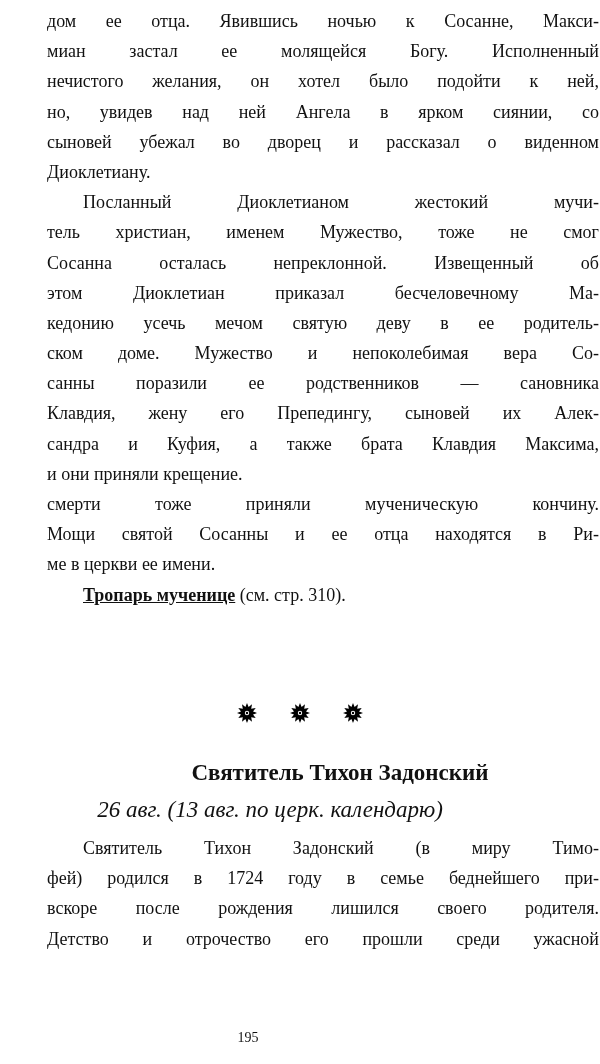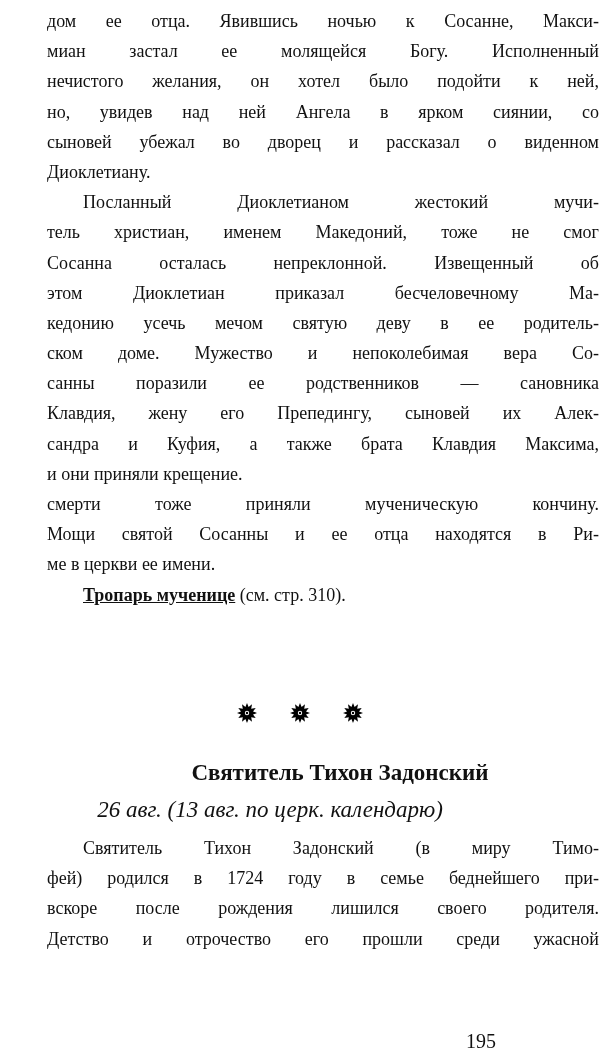--- a/index.html
+++ b/index.html
@@ -7,34 +7,34 @@
   .page { position: absolute; left: 25px; top: 6px; width: 552px; font-family: "Liberation Serif", "DejaVu Serif", serif; font-size: 18px; line-height: 30.2px; margin-left: 22px; }
   .line { display: block; white-space: nowrap; text-align: justify; text-align-last: justify; height: 30.2px; }
   .line.last { text-align-last: left; }
   .indent { padding-left: 36px; }
   .bold { font-weight: bold; text-decoration: underline; }
   .ornaments { position: absolute; top: 703px; left: 0; width: 600px; display: flex; justify-content: center; gap: 33px; }
   .orn { width: 20px; height: 20px; }
   .heading { position: absolute; top: 760px; left: 0; width: 600px; text-align: center; font-family: "Liberation Serif", serif; font-weight: bold; font-size: 23px; margin-left: 40px; }
   .subheading { position: absolute; top: 797px; left: 0; width: 540px; text-align: center; font-family: "Liberation Serif", serif; font-style: italic; font-size: 23px; }
   .page2 { top: 833px; }
-  .pagenum { position: absolute; top: 1030px; left: 0; width: 496px; text-align: right; font-family: "Liberation Serif", serif; font-size: 20px; }
+  .pagenum { position: absolute; top: 1030px; left: 0; width: 496px; text-align: center; font-family: "Liberation Serif", serif; font-size: 14px; }
 </style>
 </head>
 <body>
 
 <div class="page">
   <span class="line">дом ее отца. Явившись ночью к Сосанне, Макси-</span>
   <span class="line">миан застал ее молящейся Богу. Исполненный</span>
   <span class="line">нечистого желания, он хотел было подойти к ней,</span>
   <span class="line">но, увидев над ней Ангела в ярком сиянии, со</span>
   <span class="line">сыновей убежал во дворец и рассказал о виденном</span>
   <span class="line last">Диоклетиану.</span>
   <span class="line indent">Посланный Диоклетианом жестокий мучи-</span>
-  <span class="line">тель христиан, именем Македоний, тоже не смог</span>
+  <span class="line">тель христиан, именем Мужество, тоже не смог</span>
   <span class="line">Сосанна осталась непреклонной. Извещенный об</span>
   <span class="line">этом Диоклетиан приказал бесчеловечному Ма-</span>
   <span class="line">кедонию усечь мечом святую деву в ее родитель-</span>
   <span class="line">ском доме. Мужество и непоколебимая вера Со-</span>
   <span class="line">санны поразили ее родственников — сановника</span>
   <span class="line">Клавдия, жену его Препедингу, сыновей их Алек-</span>
   <span class="line">сандра и Куфия, а также брата Клавдия Максима,</span>
   <span class="line last">и они приняли крещение.</span>
   <span class="line">смерти тоже приняли мученическую кончину.</span>
   <span class="line">Мощи святой Сосанны и ее отца находятся в Ри-</span>

